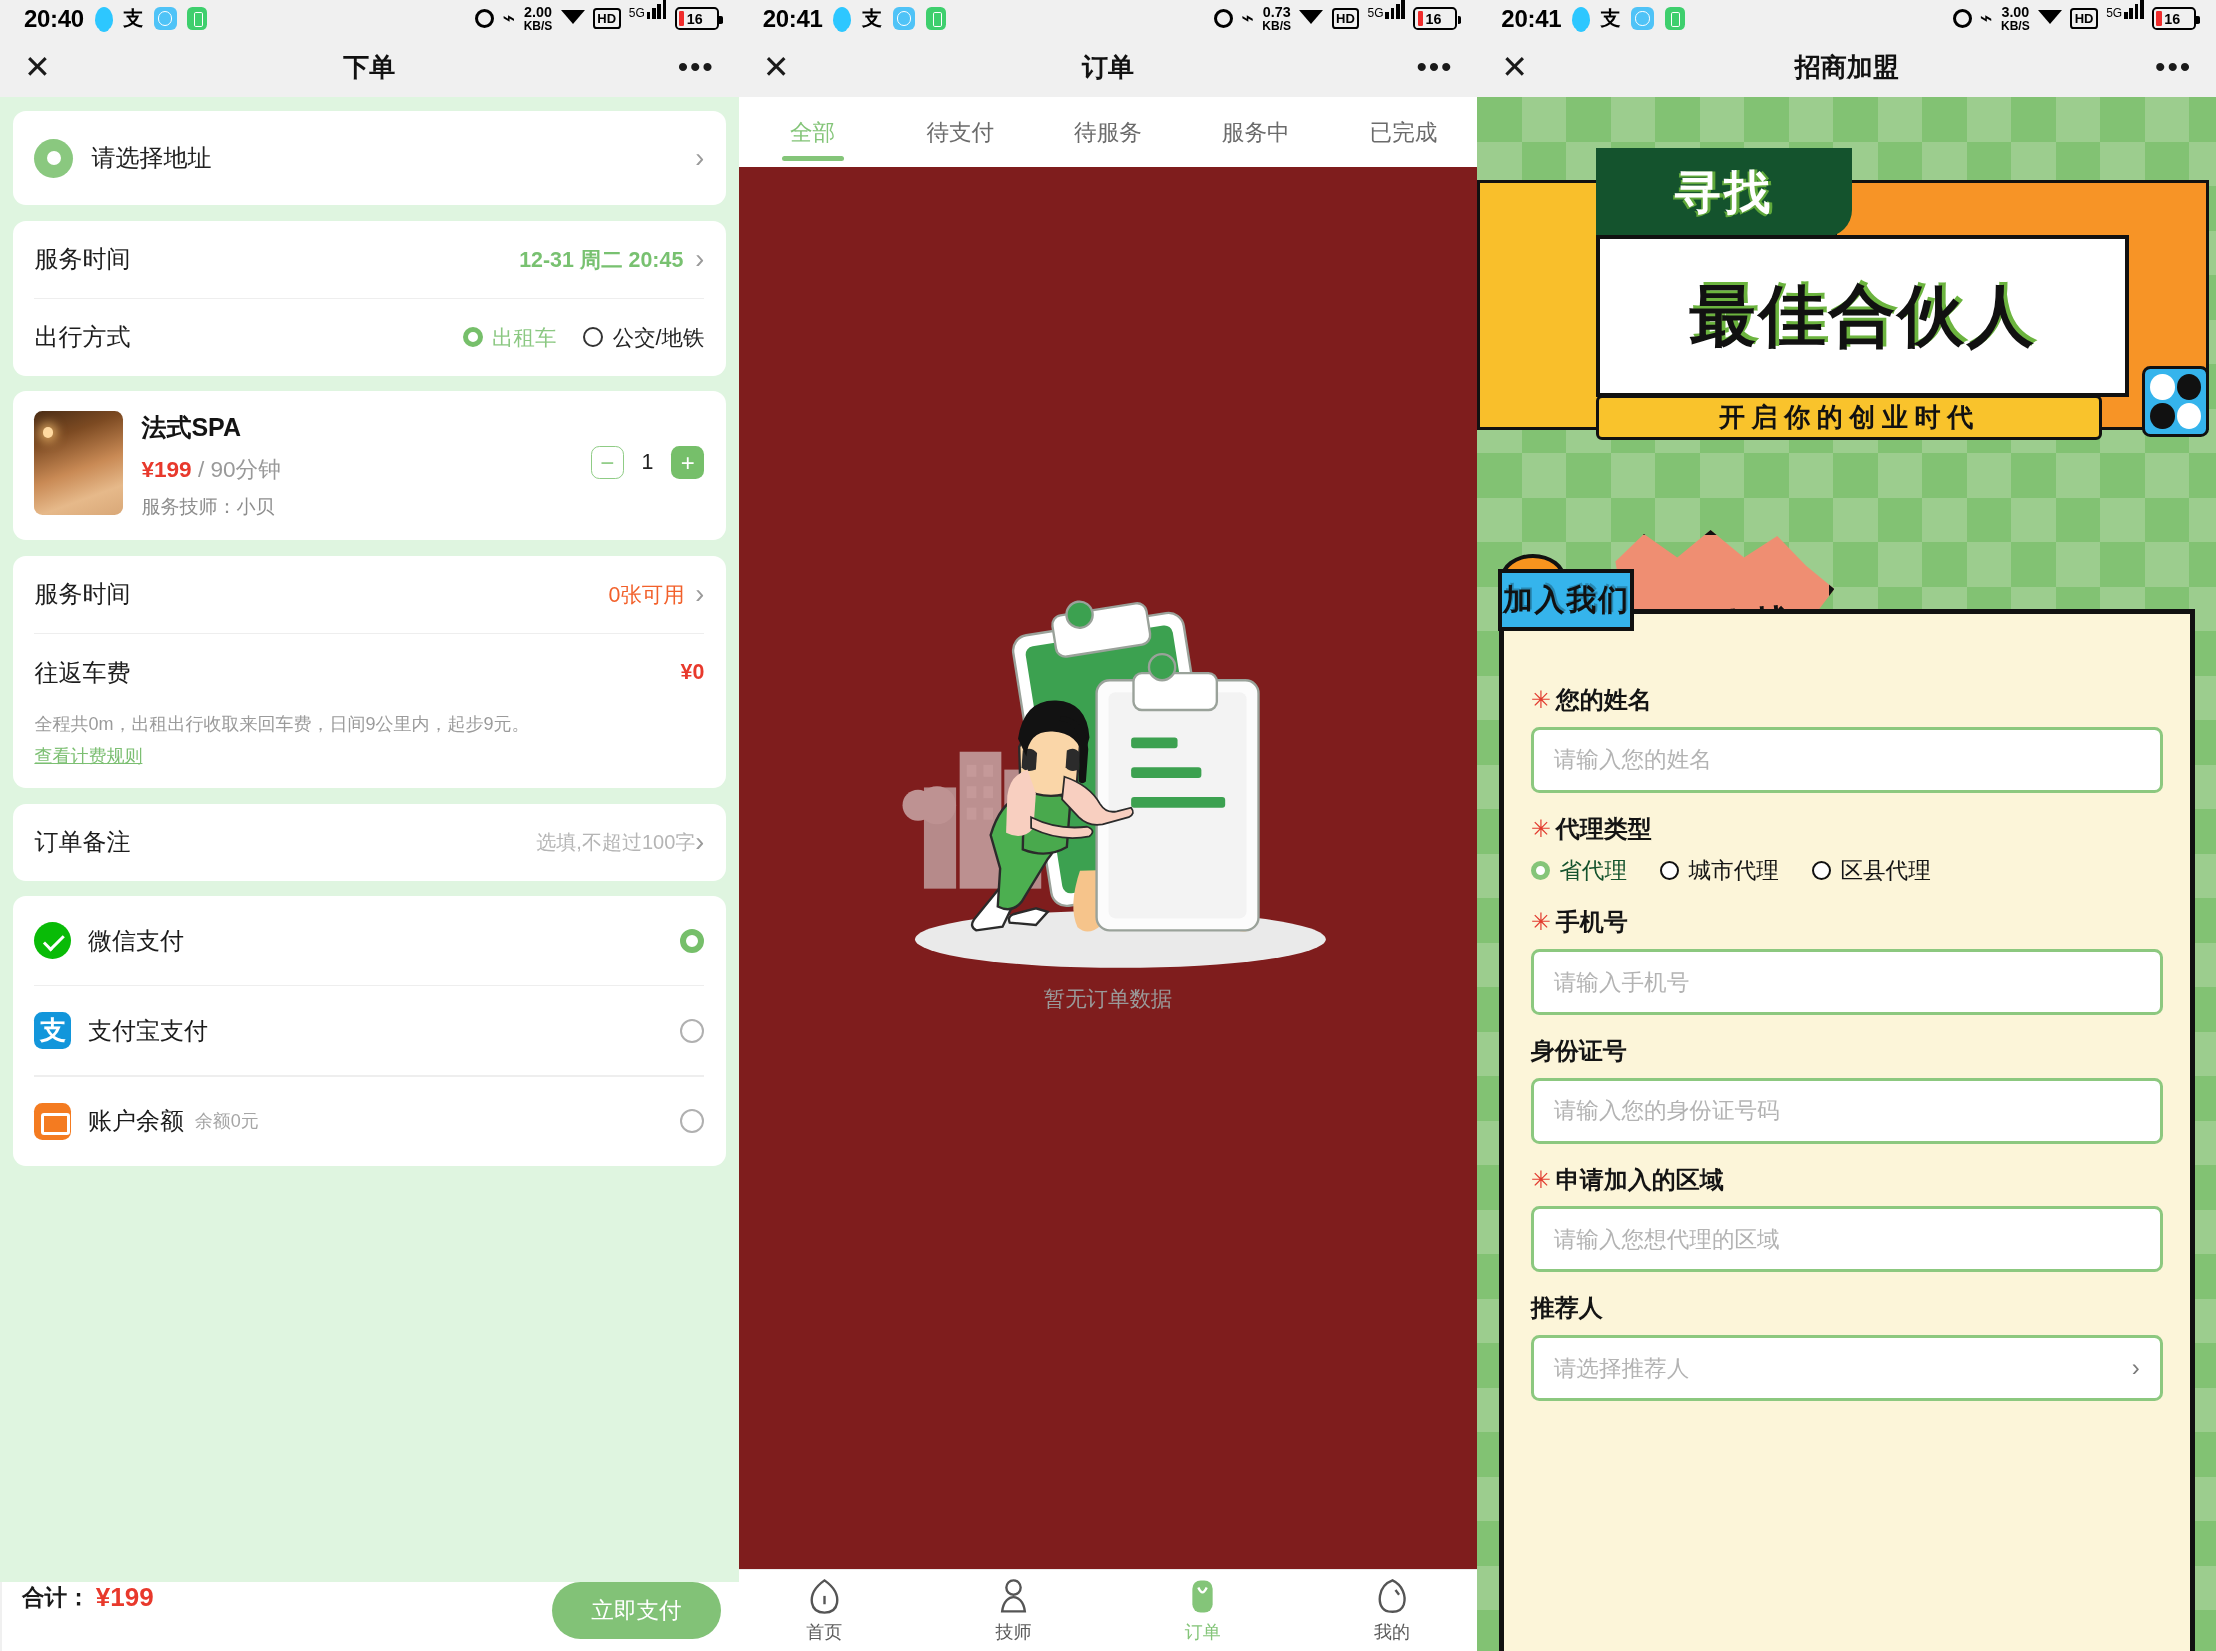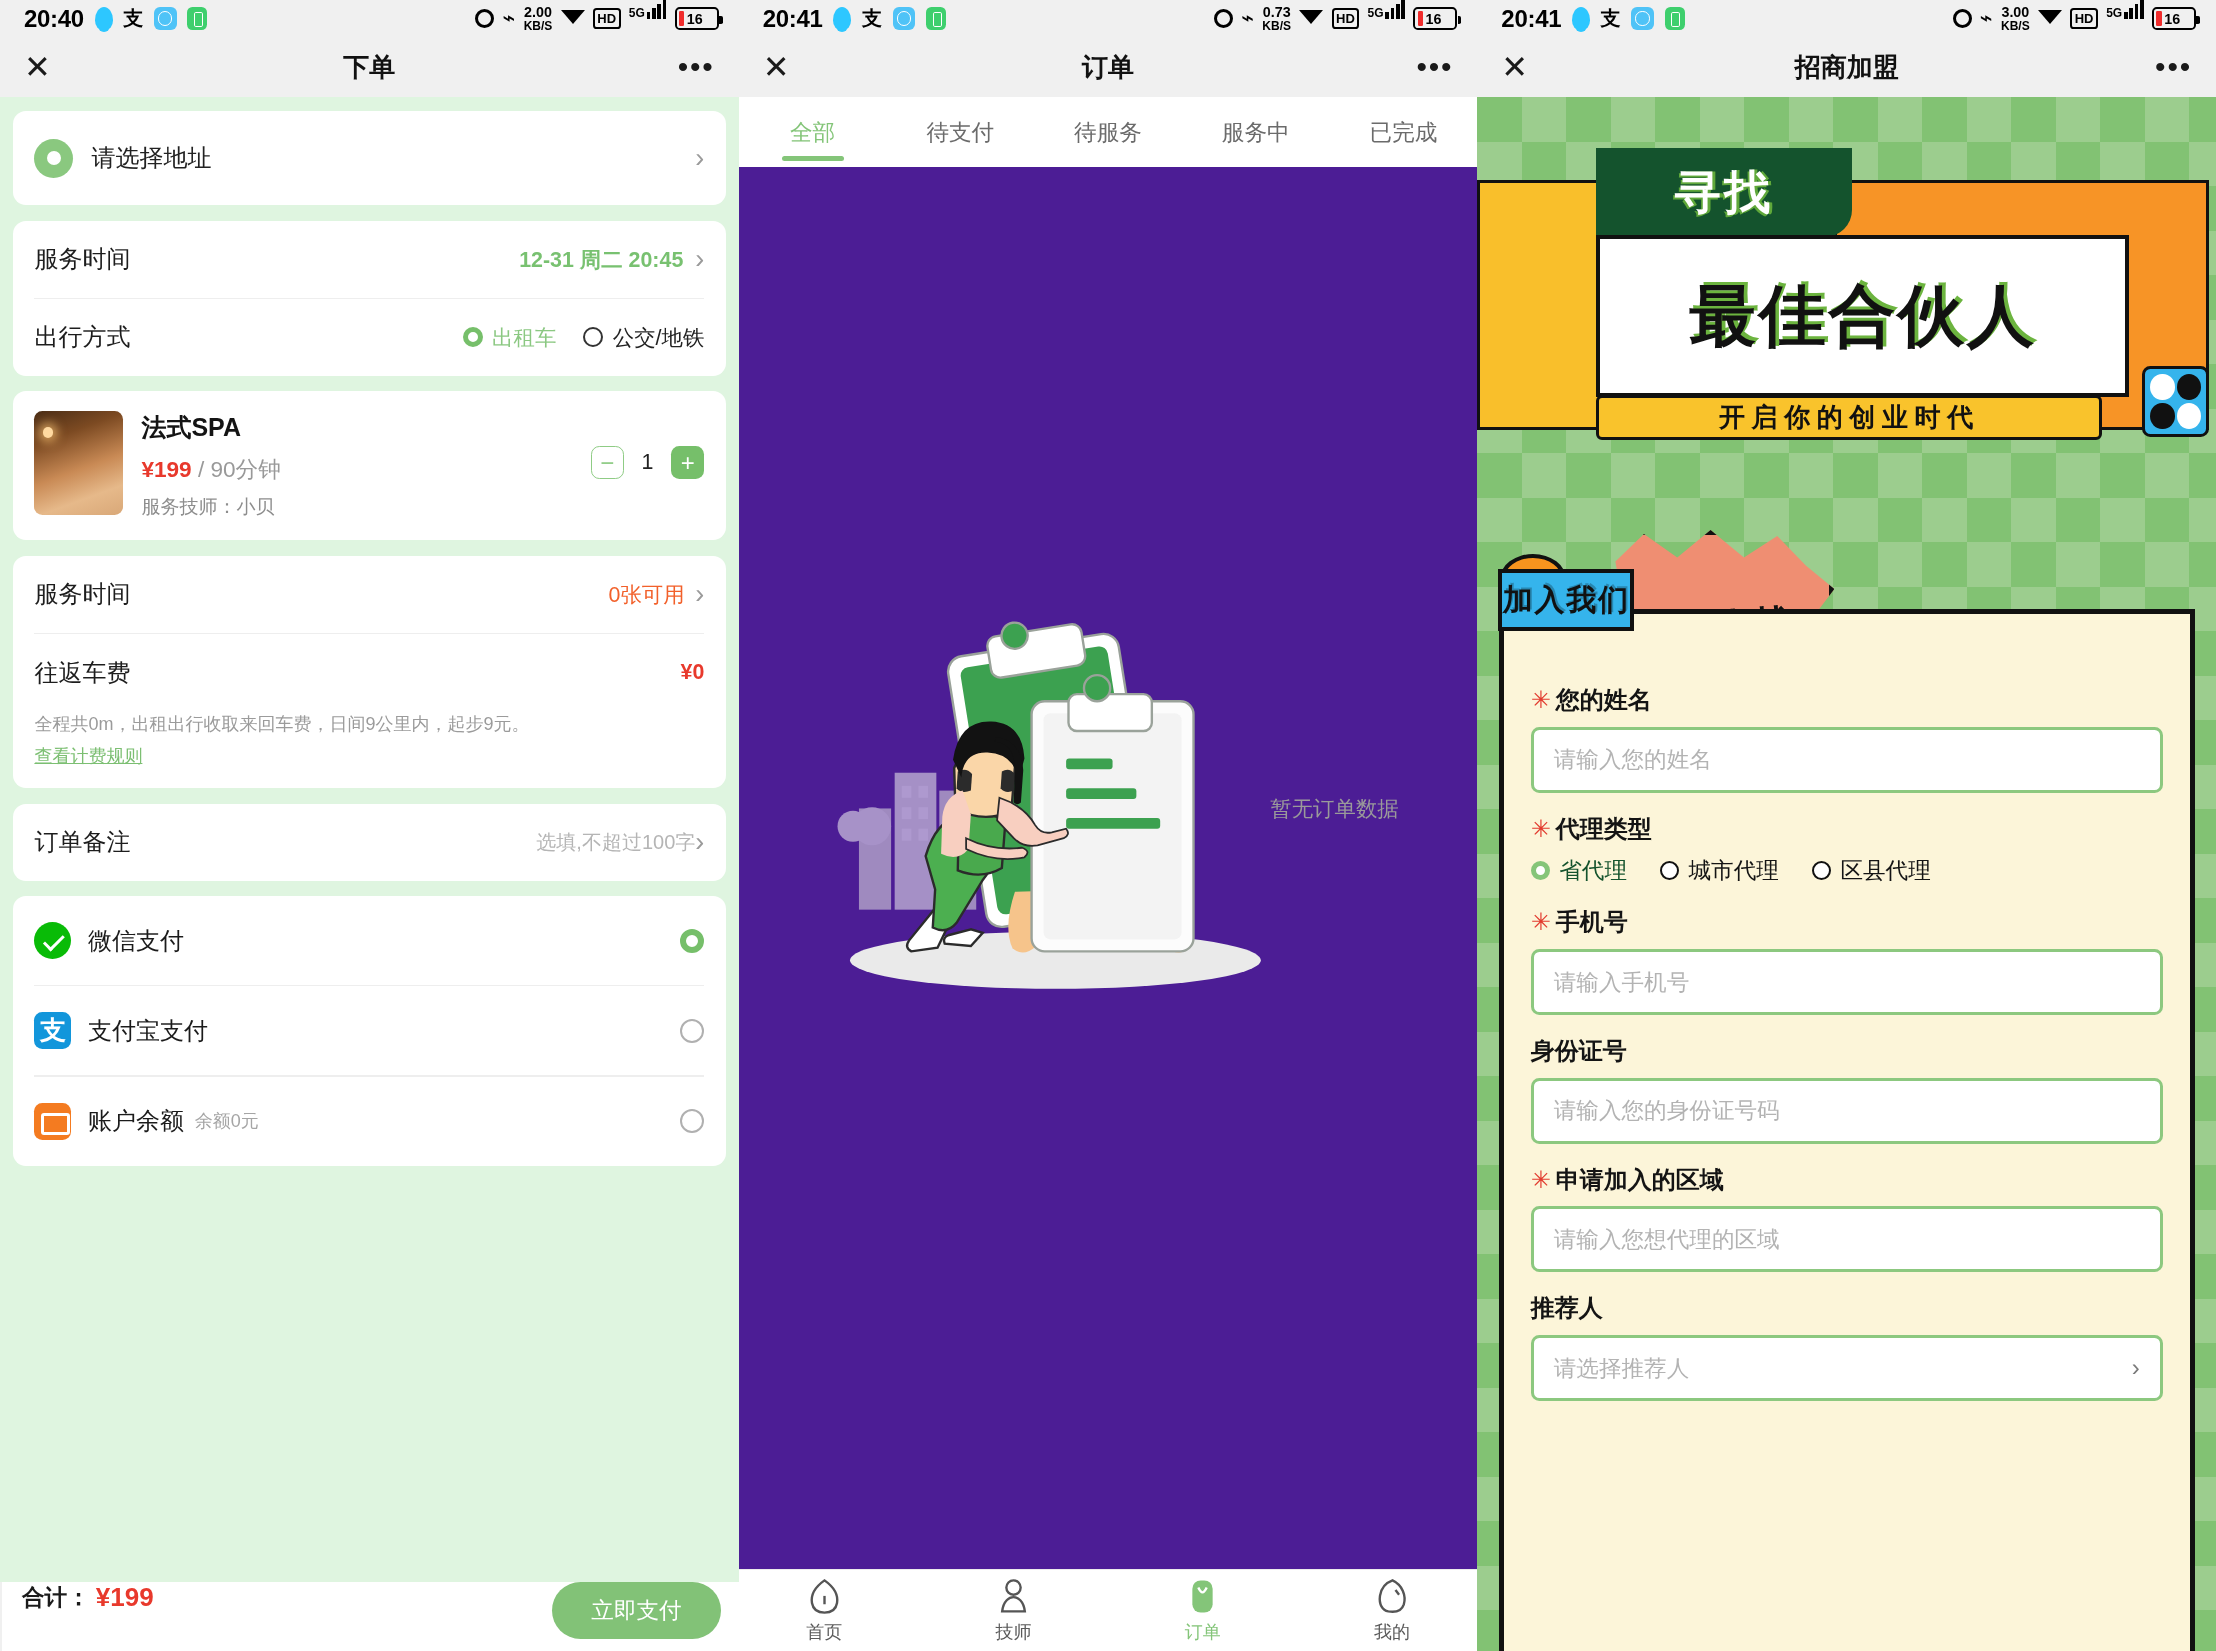--- a/index.html
+++ b/index.html
@@ -26,21 +26,21 @@
   .ic-alarm { width:19px;height:19px;border:3px solid #000;border-radius:50%; position:relative;}
   .ic-bt { font-size:21.4px; line-height:21.4px; color:#000; font-weight:700;}
   .sb-kb { display:flex; flex-direction:column; align-items:center; line-height:1; }
   .sb-kb b { font-size:14.3px; font-weight:700; color:#000;}
   .sb-kb i { font-size:12px; font-style:normal; font-weight:700; color:#000;}
   .ic-wifi { width:24px; height:19px; position:relative; }
   .ic-wifi:before{content:"";position:absolute;left:0;top:1.2px;width:0;height:0;
      border-left:12px solid transparent;border-right:12px solid transparent;border-top:14.3px solid #000;}
   .ic-hd { font-size:13px; font-weight:700; border:2.4px solid #000; border-radius:3.6px; padding:0.6px 2.4px; color:#000;}
   .sb-5g{display:flex;align-items:flex-end;gap:1.8px;}
-  .sb-5g span{font-size:12px;font-weight:700;color:#000;line-height:1;margin-bottom:19px;}
+  .sb-5g span{font-size:12px;font-weight:400;color:#000;line-height:1;margin-bottom:19px;}
   .bars{display:flex;align-items:flex-end;gap:1.8px;height:20px;}
   .bars i{display:block;width:3.6px;background:#000;}
   .bars i:nth-child(1){height:7.1px}.bars i:nth-child(2){height:11.3px}
   .bars i:nth-child(3){height:15.5px}.bars i:nth-child(4){height:19.7px}
   .ic-batt { width:44px;height:22.6px;border:2.4px solid #000;border-radius:4.8px;
      display:flex;align-items:center;padding:0 2.4px;gap:2.4px;position:relative;}
   .ic-batt:after{content:"";position:absolute;right:-6px;top:6.6px;width:3.6px;height:8.3px;background:#000;border-radius:0 1.8px 1.8px 0;}
   .ic-batt .lv{width:5.4px;height:14.3px;background:#f02c2c;border-radius:1.2px;}
   .ic-batt .pct{font-size:14.3px;font-weight:700;color:#000;}
 
@@ -120,21 +120,21 @@
   .paybtn{margin-left:auto;width:169px;height:57px;border-radius:29px;background:#82c277;color:#fff;
      font-size:22.6px;display:flex;align-items:center;justify-content:center;}
 
   
   .p2-tabs{height:70px;background:#fff;display:flex;align-items:center;}
   .p2-tab{flex:1;text-align:center;font-size:22.6px;color:#6b6b6b;position:relative;height:70px;
      display:flex;align-items:center;justify-content:center;}
   .p2-tab.active{color:#84c579;}
   .p2-tab.active:after{content:"";position:absolute;bottom:6px;left:50%;transform:translateX(-50%);
      width:62px;height:5.4px;border-radius:3px;background:#84c579;}
-  .p2-body{height:1449px;background:#4c1d95;display:flex;flex-direction:row;
+  .p2-body{height:1449px;background:#7f1d1d;display:flex;flex-direction:column;
      align-items:center;justify-content:center;padding-bottom:179px;}
   .empty-caption{font-size:21.4px;color:#9a9a9a;margin-top:12px;}
   .p2-nav{position:absolute;left:0;bottom:0;width:739px;height:83px;background:#fff;
      display:flex;align-items:center;border-top:1.2px solid #ececec;gap:18px;}
   .p2-navitem{flex:1;display:flex;flex-direction:column;align-items:center;gap:4.8px;}
   .p2-navlb{font-size:18px;color:#5a5a5a;}
   .p2-navitem.active .p2-navlb{color:#84c579;}
 
   
   .p3-body{height:1555px;position:relative;overflow:hidden;

